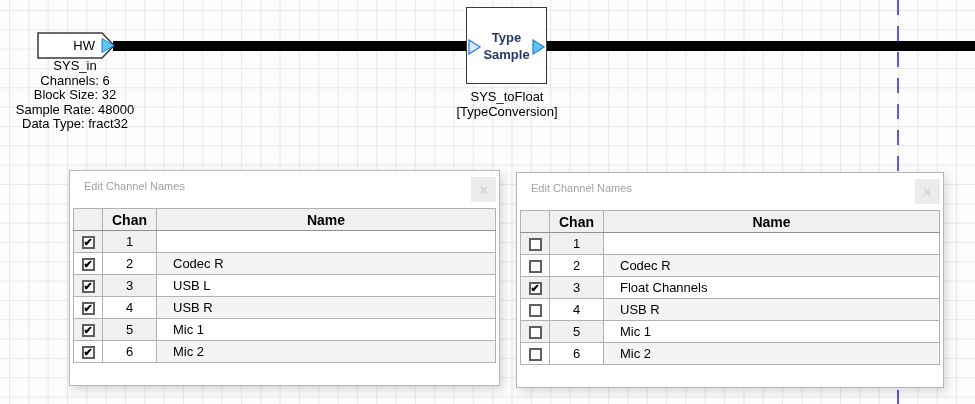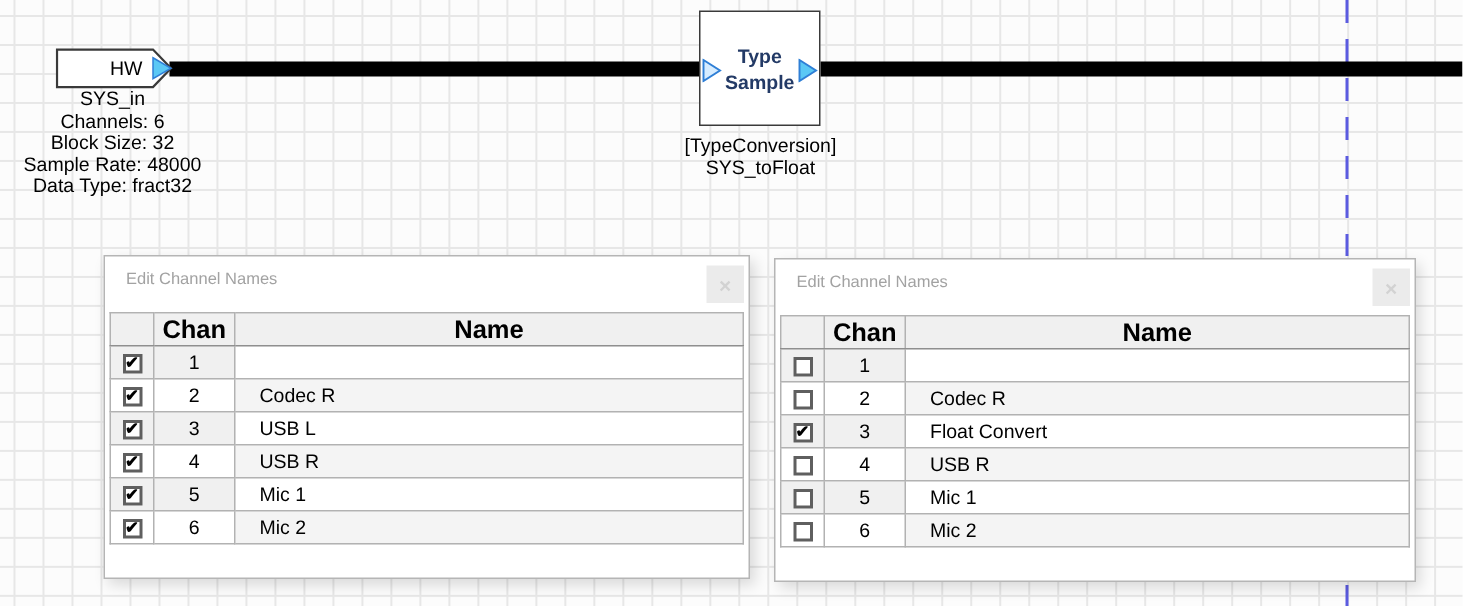--- a/index.html
+++ b/index.html
@@ -52,21 +52,21 @@
     background:#ebebeb; color:#d2d2d2; font-size:14px; font-weight:bold;
     display:flex; align-items:center; justify-content:center; border:none;
   }
   .tbl {
     position:absolute; left:3px; top:37px; width:calc(100% - 6px);
     border-collapse:collapse; table-layout:fixed; font-size:13px; color:#000;
     border:1px solid #8f8f8f;
   }
   .tbl col.col-cb { width:29px; } .tbl col.col-chan { width:54px; }
   .tbl th {
-    height:22px; background:#f0f0f0; font-weight:600; font-size:17px;
+    height:22px; background:#f0f0f0; font-weight:600; font-size:14px;
     border:1px solid #b2b2b2; border-bottom:1px solid #8f8f8f; padding:0;
   }
   .tbl td { height:22px; border:1px solid #b2b2b2; padding:0; }
   .tbl td.c1 { text-align:center; }
   .tbl td.c2 { text-align:center; }
   .tbl td.c3 { padding-left:16px; }
   .tbl tr:nth-child(odd)  td.c1, .tbl tr:nth-child(odd)  td.c2 { background:#f0f0f0; }
   .tbl tr:nth-child(even) td.c1, .tbl tr:nth-child(even) td.c2 { background:#ffffff; }
   .tbl tr:nth-child(even) td.c3 { background:#f4f4f4; }
   .tbl tr:nth-child(odd)  td.c3 { background:#ffffff; }
@@ -104,22 +104,22 @@
     <svg id="tc-pin-in" class="pin" width="14" height="16">
       <polygon points="1,1 12,8 1,15" fill="#d6ecff" stroke="#2f7fd6" stroke-width="1.3"></polygon>
     </svg>
     <div class="block-title">Type</div>
     <div class="block-title">Sample</div>
     <svg id="tc-pin-out" class="pin" width="14" height="16">
       <polygon points="1,1 12,8 1,15" fill="#5bc8f5" stroke="#2f7fd6" stroke-width="1.3"></polygon>
     </svg>
   </div>
   <div id="tc-labels" class="block-labels">
+    <div>SYS_toFloat</div>
     <div>[TypeConversion]</div>
-    <div>SYS_toFloat</div>
   </div>
 
   <div id="dialog-1" class="dialog">
     <div class="title-bar">
       <span class="dlg-title">Edit Channel Names</span>
       <button class="dlg-close">×</button>
     </div>
     <table class="tbl">
       <colgroup>
           <col class="col-cb">
@@ -193,21 +193,21 @@
             <td class="c3 sel">Codec L</td>
           </tr>
         <tr>
             <td class="c1"><span class="cb"></span></td>
             <td class="c2">2</td>
             <td class="c3">Codec R</td>
           </tr>
         <tr>
             <td class="c1"><span class="cb">✔</span></td>
             <td class="c2">3</td>
-            <td class="c3">Float Convert</td>
+            <td class="c3">Float Channels</td>
           </tr>
         <tr>
             <td class="c1"><span class="cb"></span></td>
             <td class="c2">4</td>
             <td class="c3">USB R</td>
           </tr>
         <tr>
             <td class="c1"><span class="cb"></span></td>
             <td class="c2">5</td>
             <td class="c3">Mic 1</td>

